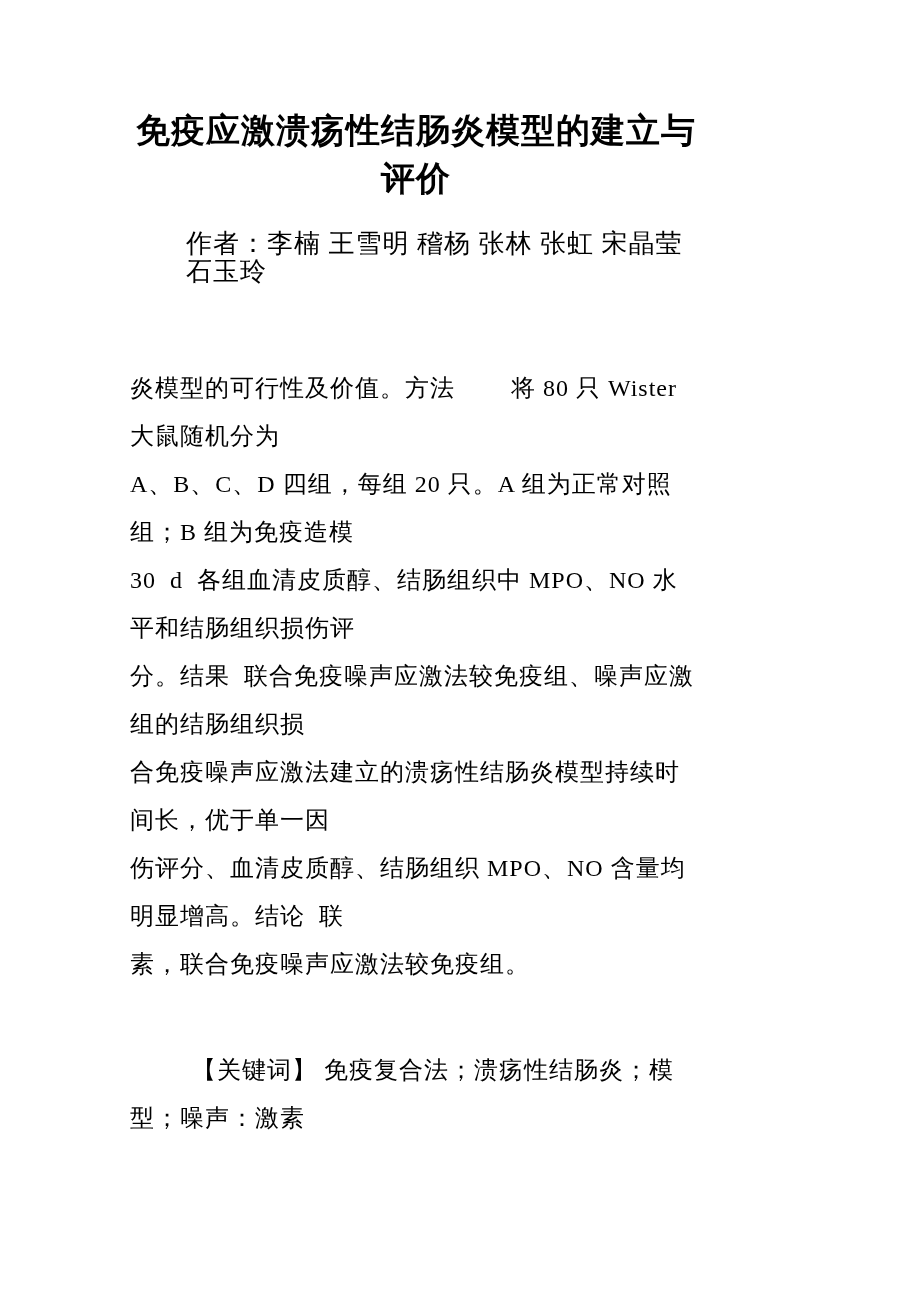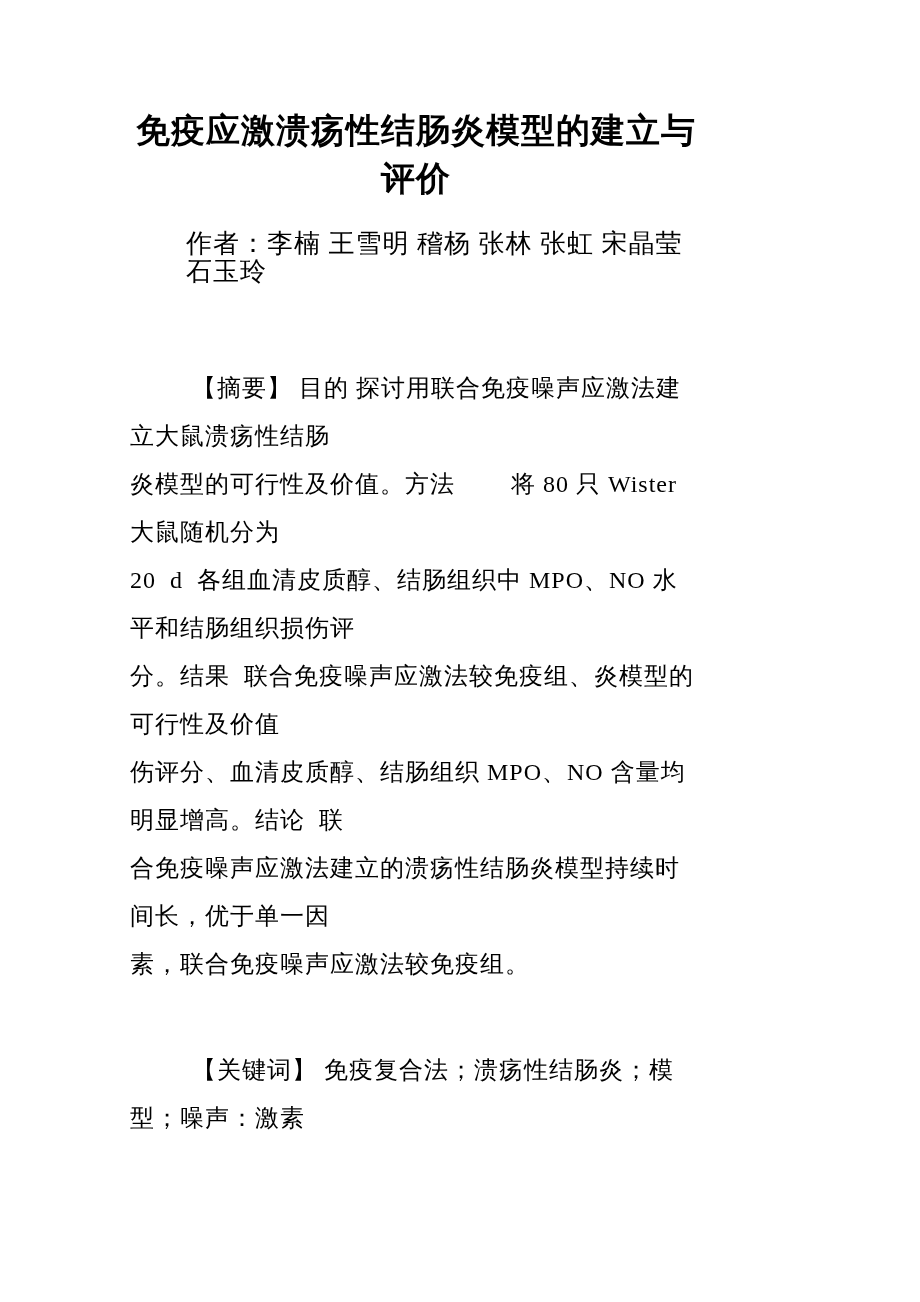--- a/index.html
+++ b/index.html
@@ -49,26 +49,26 @@
 </head>
 <body>
 
 <div class="page">
 
   <h1 class="title">免疫应激溃疡性结肠炎模型的建立与评价</h1>
 
   <div class="authors">作者：李楠 王雪明 稽杨 张林 张虹 宋晶莹 石玉玲</div>
 
   <div class="para abstract">
-    <div class="line indent">【摘要】 目的 探讨用联合免疫噪声应激法建立大鼠溃疡性结肠</div>
     <div class="line">炎模型的可行性及价值。方法        将 80 只 Wister 大鼠随机分为</div>
-    <div class="line">20  d  各组血清皮质醇、结肠组织中 MPO、NO 水平和结肠组织损伤评</div>
-    <div class="line">分。结果  联合免疫噪声应激法较免疫组、炎模型的可行性及价值</div>
+    <div class="line">A、B、C、D 四组，每组 20 只。A 组为正常对照组；B 组为免疫造模</div>
+    <div class="line">30  d  各组血清皮质醇、结肠组织中 MPO、NO 水平和结肠组织损伤评</div>
+    <div class="line">分。结果  联合免疫噪声应激法较免疫组、噪声应激组的结肠组织损</div>
+    <div class="line">合免疫噪声应激法建立的溃疡性结肠炎模型持续时间长，优于单一因</div>
     <div class="line">伤评分、血清皮质醇、结肠组织 MPO、NO 含量均明显增高。结论  联</div>
-    <div class="line">合免疫噪声应激法建立的溃疡性结肠炎模型持续时间长，优于单一因</div>
     <div class="line">素，联合免疫噪声应激法较免疫组。</div>
   </div>
 
   <div class="para keywords">
     <div class="line indent">【关键词】 免疫复合法；溃疡性结肠炎；模型；噪声：激素</div>
   </div>
 
 </div>
 
 </body></html>

